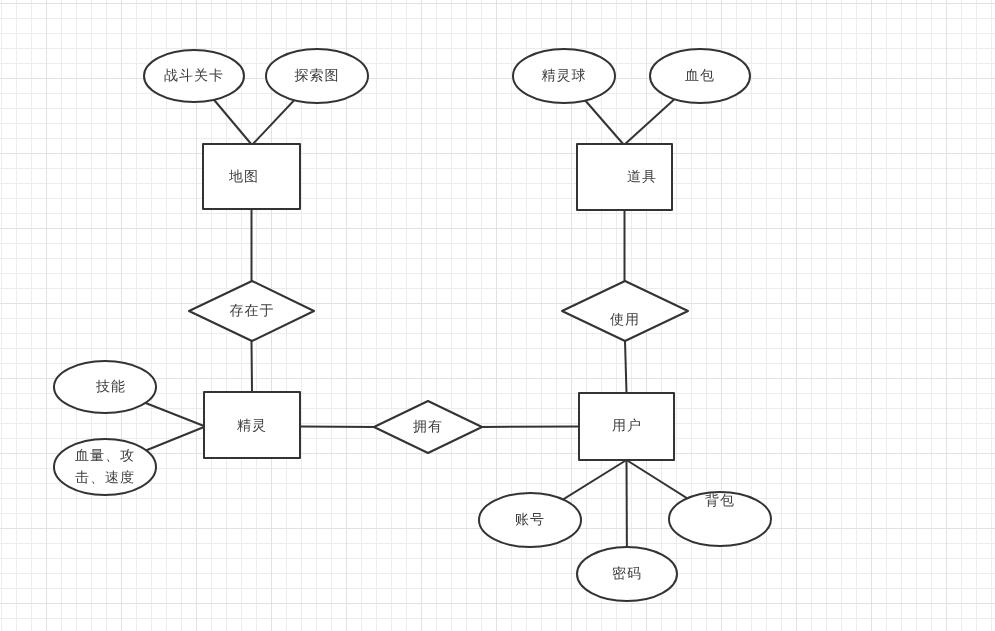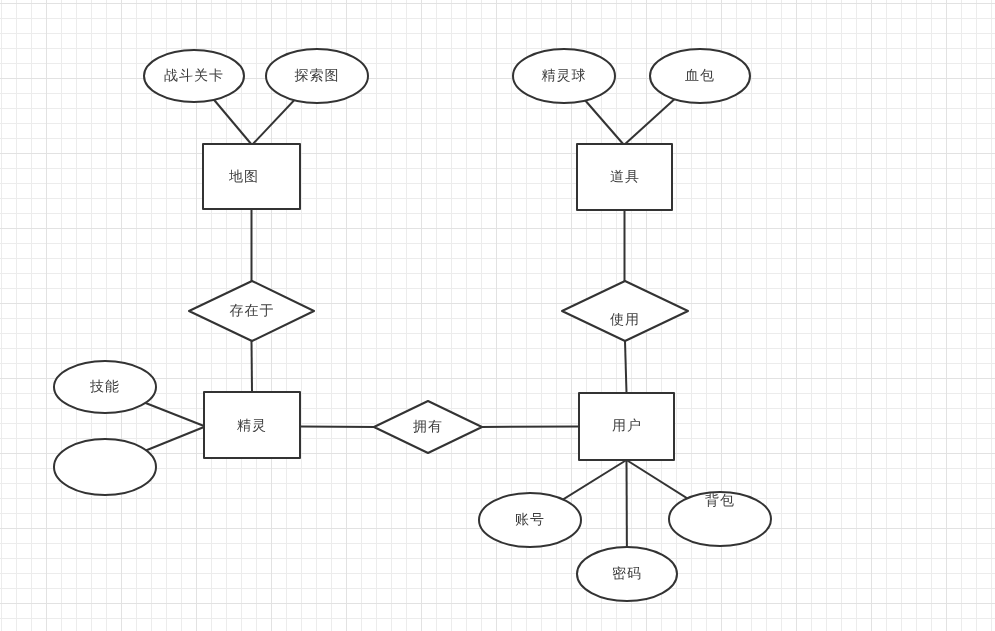--- a/index.html
+++ b/index.html
@@ -87,26 +87,27 @@
     <polygon class="shape" points="625,281 688,311 625,341 562,311"></polygon>
     <polygon class="shape" points="428,401 482,427 428,453 374,427"></polygon>
   </svg>
 
   <div class="node-label" style="left:194px;top:76px">战斗关卡</div>
   <div class="node-label" style="left:317px;top:76px">探索图</div>
   <div class="node-label" style="left:564px;top:76px">精灵球</div>
   <div class="node-label" style="left:700px;top:76px">血包</div>
 
   <div class="node-label" style="left:244px;top:177px">地图</div>
-  <div class="node-label" style="left:625px;top:177px">道具</div>
+  <div class="node-label" style="left:642px;top:177px">道具</div>
 
   <div class="node-label" style="left:252px;top:311px">存在于</div>
   <div class="node-label" style="left:625px;top:320px">使用</div>
 
-  <div class="node-label" style="left:105px;top:387px">技能</div>
+  <div class="node-label" style="left:111px;top:387px">技能</div>
+  <div class="node-label wrap" style="left:105px;top:467px">血量、攻击、速度</div>
 
   <div class="node-label" style="left:252px;top:426px">精灵</div>
   <div class="node-label" style="left:428px;top:427px">拥有</div>
   <div class="node-label" style="left:627px;top:426px">用户</div>
 
   <div class="node-label" style="left:530px;top:520px">账号</div>
   <div class="node-label" style="left:627px;top:574px">密码</div>
   <div class="node-label" style="left:720px;top:501px">背包</div>
 
 </div>

